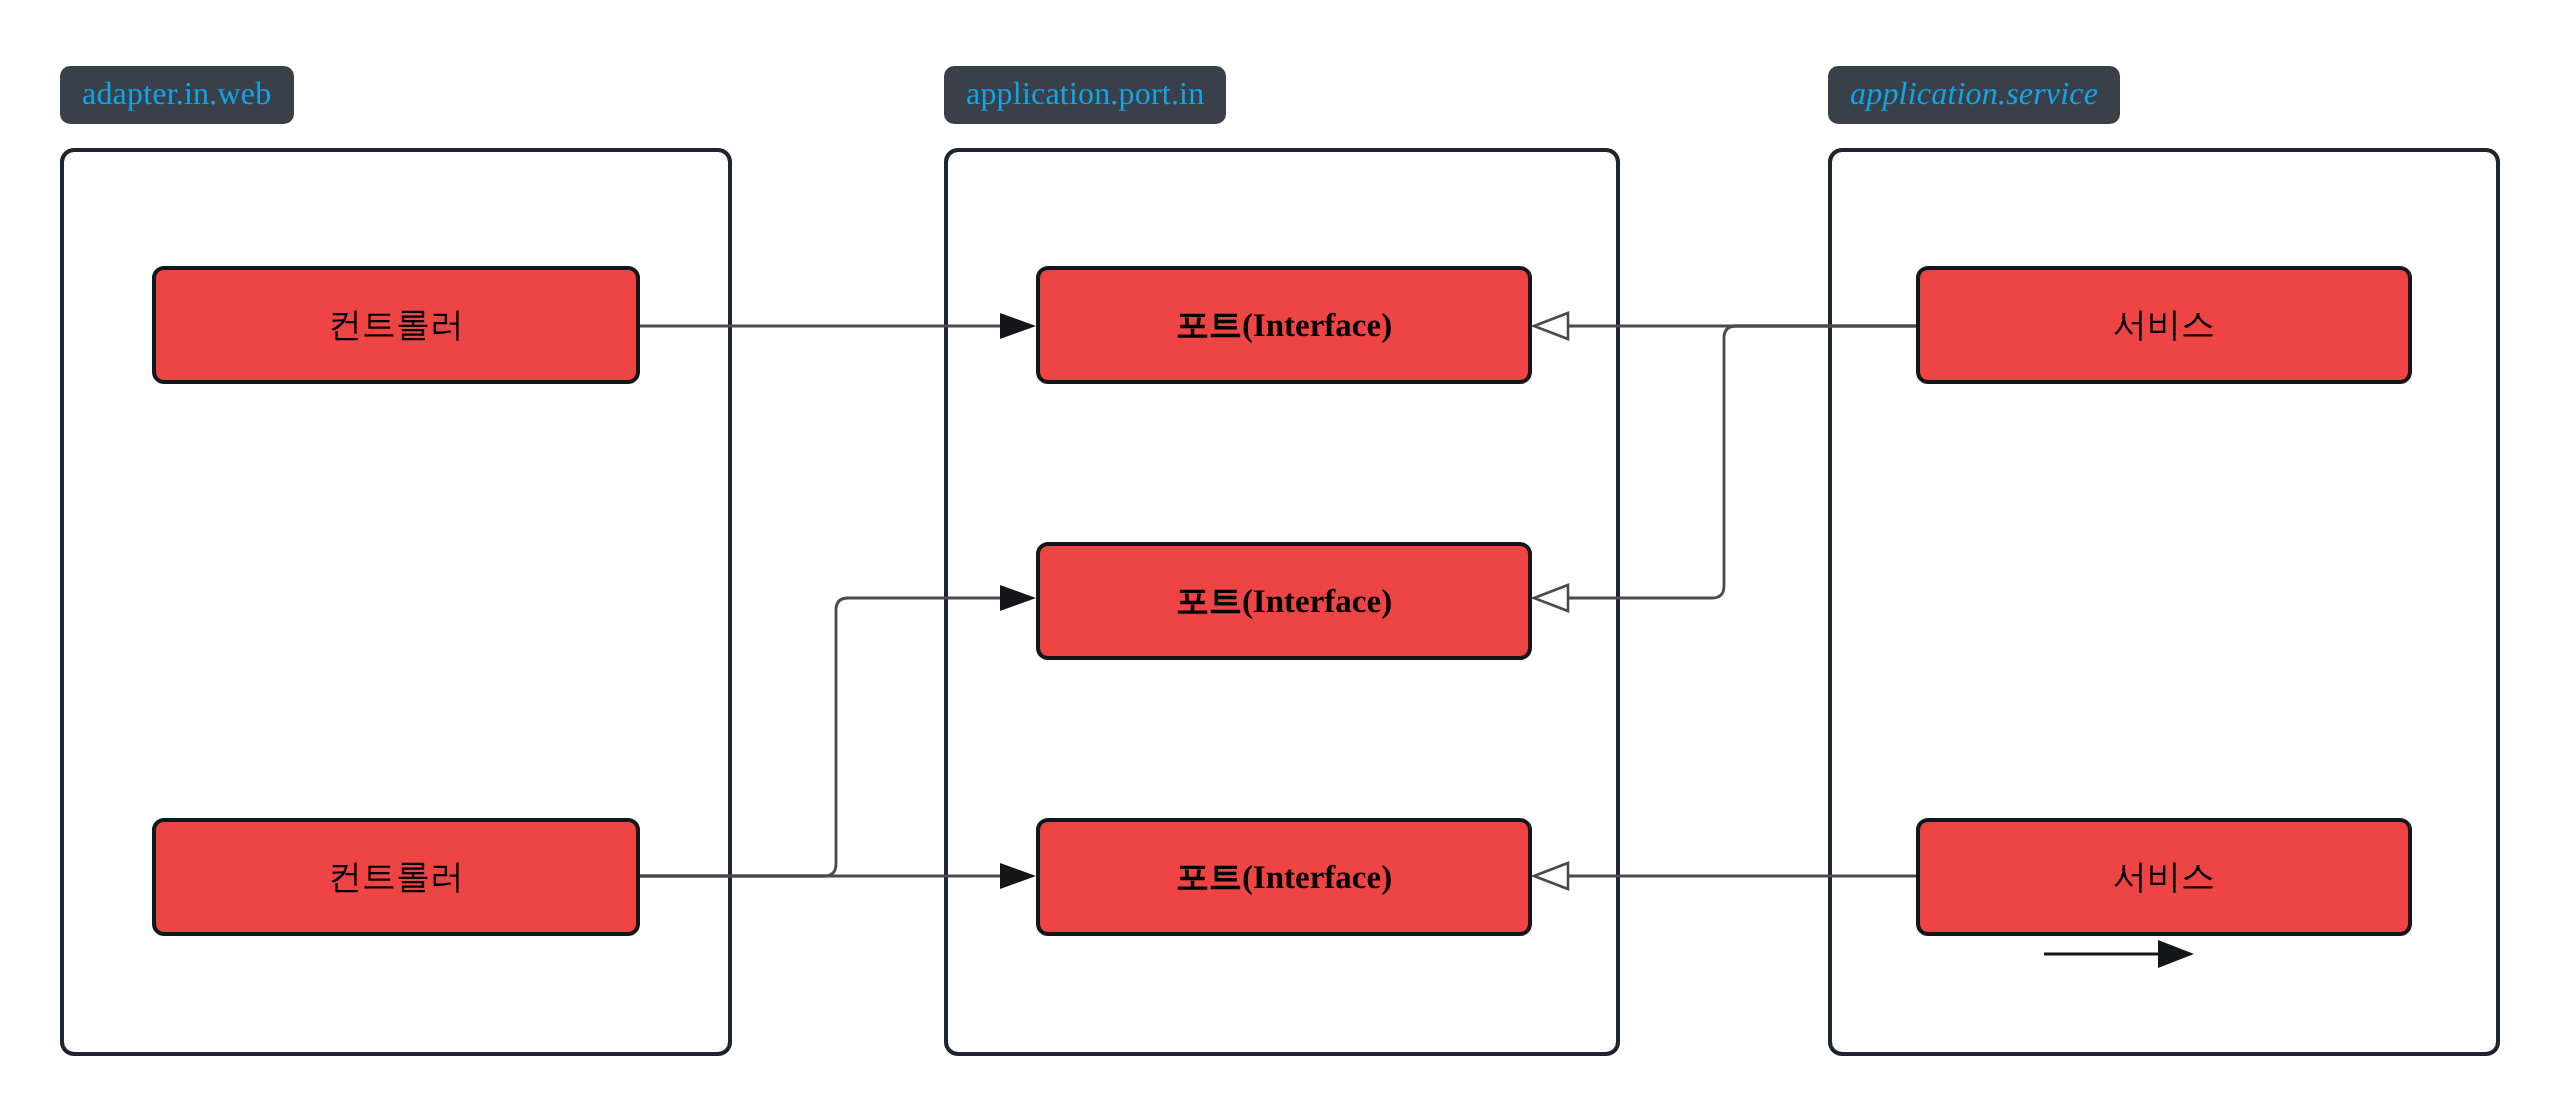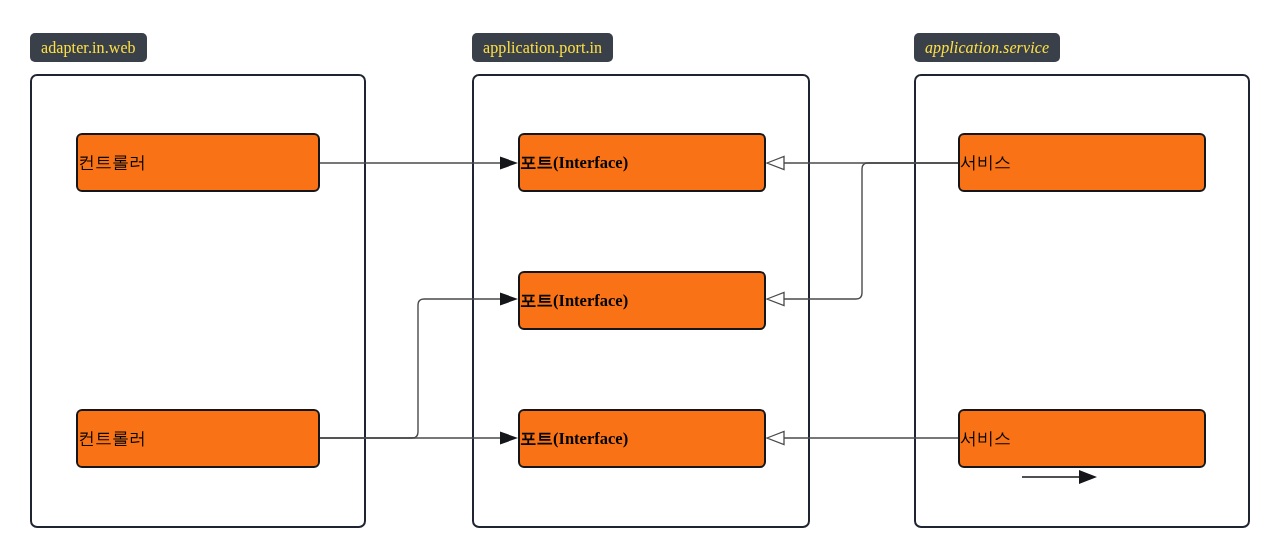--- a/index.html
+++ b/index.html
@@ -29,38 +29,38 @@
   
   .badge {
     position: absolute;
     box-sizing: border-box;
     height: 29px;
     display: flex;
     align-items: center;
     justify-content: center;
     padding: 0 11px;
     background: #3a4049;
-    color: #fde047;
+    color: #0ea5e9;
     border-radius: 5px;
     font-family: "Liberation Serif", "DejaVu Serif", serif;
     font-size: 16px;
     line-height: 1;
     white-space: nowrap;
     letter-spacing: .1px;
   }
   
   .node {
     position: absolute;
     box-sizing: border-box;
     border: 2px solid #14161a;
     border-radius: 6px;
-    background: #f97316;
+    background: #ef4444;
     display: flex;
     align-items: center;
-    justify-content: flex-start;
+    justify-content: center;
     font-family: "Liberation Serif", "DejaVu Serif", serif;
     font-size: 16.5px;
     font-weight: 700;
     color: #000000;
     white-space: nowrap;
   }
   .node.plain { font-weight: 400; font-size: 17px; }
   
   #wires {
     position: absolute;

